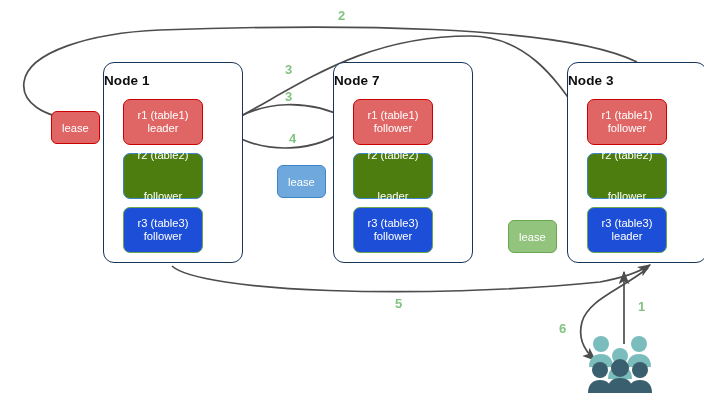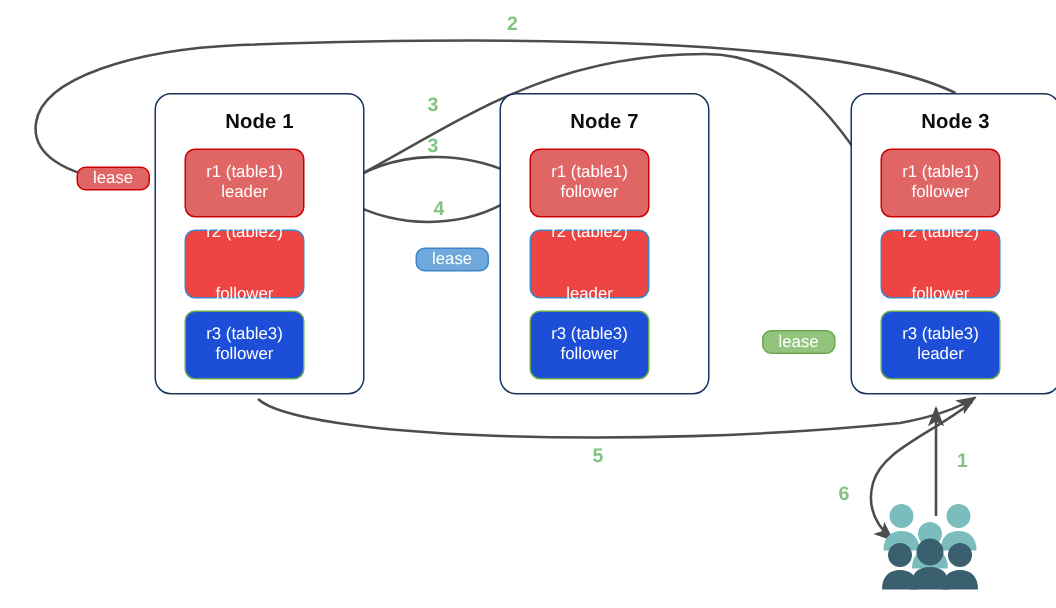--- a/index.html
+++ b/index.html
@@ -30,21 +30,20 @@
     box-sizing: border-box;
     background: #ffffff;
     border: 1.6px solid #16365c;
     border-radius: 11px;
   }
   .node-title {
     position: absolute;
     left: 0;
     right: 0;
     top: 10px;
-    text-align: center;
     font-size: 13.5px;
     font-weight: bold;
     color: #0d0d0d;
     letter-spacing: 0.1px;
   }
   .replica {
     position: absolute;
     box-sizing: border-box;
     width: 80px;
     height: 46px;
@@ -53,27 +52,27 @@
     flex-direction: column;
     align-items: center;
     justify-content: center;
     color: #ffffff;
     font-size: 11.2px;
     line-height: 13.4px;
     text-align: center;
   }
   .replica .l1, .replica .l2 { display:block; }
   .rep-red   { background: #e06666; border: 1.6px solid #cc0000; }
-  .rep-blue  { background: #ef4444; border: 1.6px solid #3d85c6; gap: 28px; }
+  .rep-blue  { background: #4d7c0f; border: 1.6px solid #3d85c6; gap: 28px; }
   .rep-green { background: #1d4ed8; border: 1.6px solid #6aa84f; }
 
   .lease {
     position: absolute;
     box-sizing: border-box;
-    height: 16px;
+    height: 33px;
     border-radius: 6px;
     display: flex;
     align-items: center;
     justify-content: center;
     color: #ffffff;
     font-size: 11.2px;
     padding: 0 10px;
   }
   .lease-red   { background: #e06666; border: 1.6px solid #cc0000; }
   .lease-blue  { background: #6fa8dc; border: 1.6px solid #3d85c6; }

